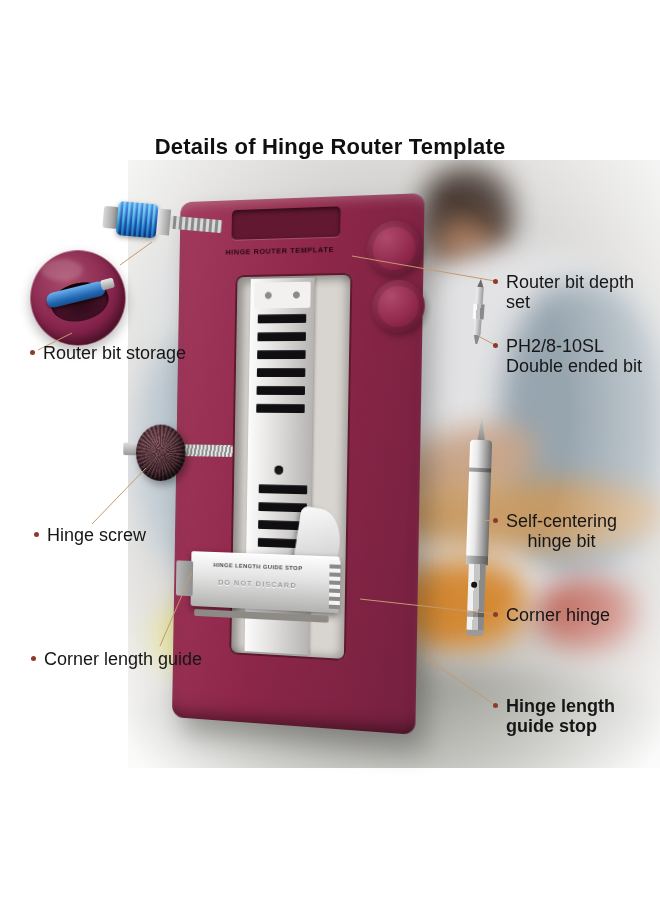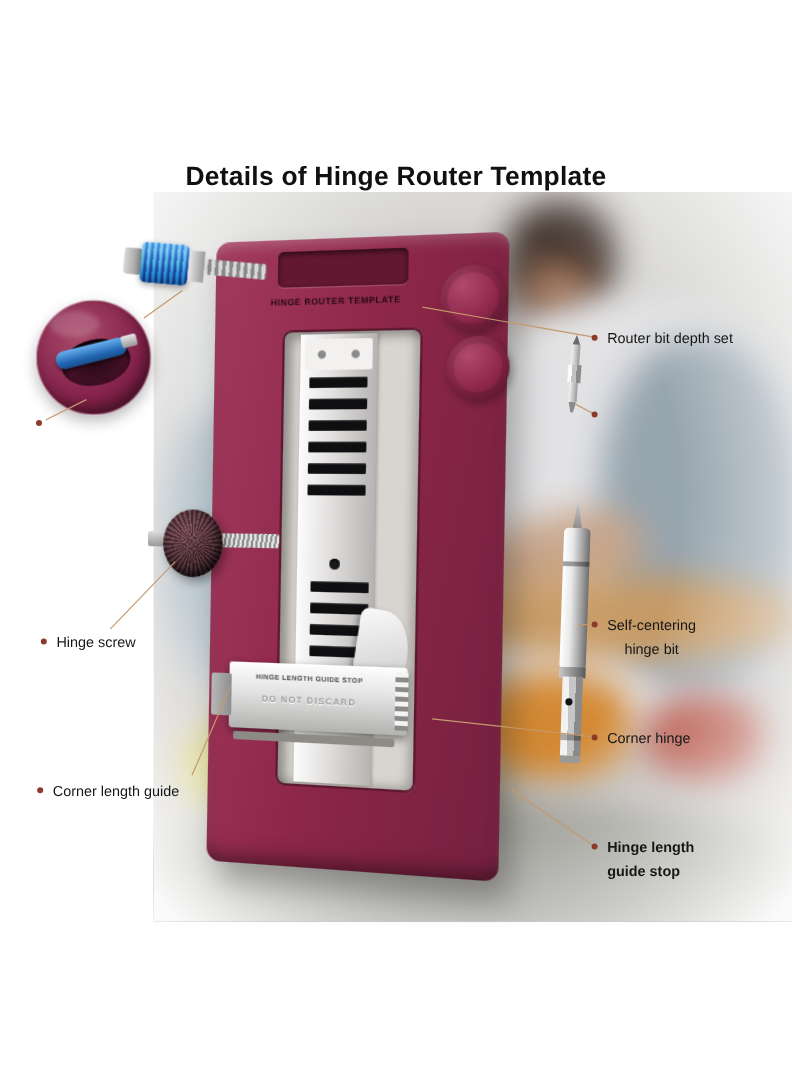--- a/index.html
+++ b/index.html
@@ -10,21 +10,21 @@
   .title { position:absolute; top:134px; left:0; width:660px; text-align:center;
            font-size:22px; font-weight:bold; color:#101010; letter-spacing:.2px; }
 
   
   .photo { position:absolute; left:128px; top:160px; width:532px; height:608px; overflow:hidden; }
   .photo .blob { position:absolute; border-radius:45%; filter:blur(14px); opacity:.95; }
   .vignette { position:absolute; left:0; top:0; width:100%; height:100%;
               background:radial-gradient(ellipse at 50% 42%, rgba(255,255,255,0) 46%, rgba(255,255,255,.95) 97%); }
 
   
-  .callout { position:absolute; font-size:12px; line-height:20px; color:#161616; white-space:pre-line; }
+  .callout { position:absolute; font-size:18px; line-height:20px; color:#161616; white-space:pre-line; }
   .dot { position:absolute; width:5px; height:5px; border-radius:50%; background:#8d3a2b; }
 
   .leaders { position:absolute; left:0; top:0; pointer-events:none; }
 
   
   .tool { position:absolute; left:170px; top:198px; width:250px; height:528px;
           transform:perspective(1100px) rotateY(-13deg) rotate(1deg); }
   .tool-body { position:absolute; inset:0; border-radius:12px;
           background:linear-gradient(100deg,#a23a5e 0%, #8e2749 45%, #75203f 100%);
           box-shadow: inset 0 10px 14px -8px rgba(255,255,255,.3),
@@ -220,22 +220,25 @@
     <line x1="495" y1="520" x2="482" y2="521" stroke="#c49a6c" stroke-width="1"></line>
     <line x1="495" y1="614" x2="360" y2="599" stroke="#c49a6c" stroke-width="1"></line>
     <line x1="160" y1="646" x2="192" y2="572" stroke="#c49a6c" stroke-width="1"></line>
     <line x1="495" y1="705" x2="426" y2="658" stroke="#c49a6c" stroke-width="1"></line>
   </svg>
 
   <div class="dot" style="left:493px;top:279px;"></div>
   <div class="callout" style="left:506px;top:272px;">Router bit depth set</div>
 
   <div class="dot" style="left:493px;top:343px;"></div>
+  <div class="callout" style="left:506px;top:336px;">PH2/8-10SL
+Double ended bit</div>
 
   <div class="dot" style="left:30px;top:350px;"></div>
+  <div class="callout" style="left:43px;top:343px;">Router bit storage</div>
 
   <div class="dot" style="left:34px;top:532px;"></div>
   <div class="callout" style="left:47px;top:525px;">Hinge screw</div>
 
   <div class="dot" style="left:493px;top:518px;"></div>
   <div class="callout" style="left:506px;top:511px;text-align:center;">Self-centering
 hinge bit</div>
 
   <div class="dot" style="left:493px;top:612px;"></div>
   <div class="callout" style="left:506px;top:605px;">Corner hinge</div>

